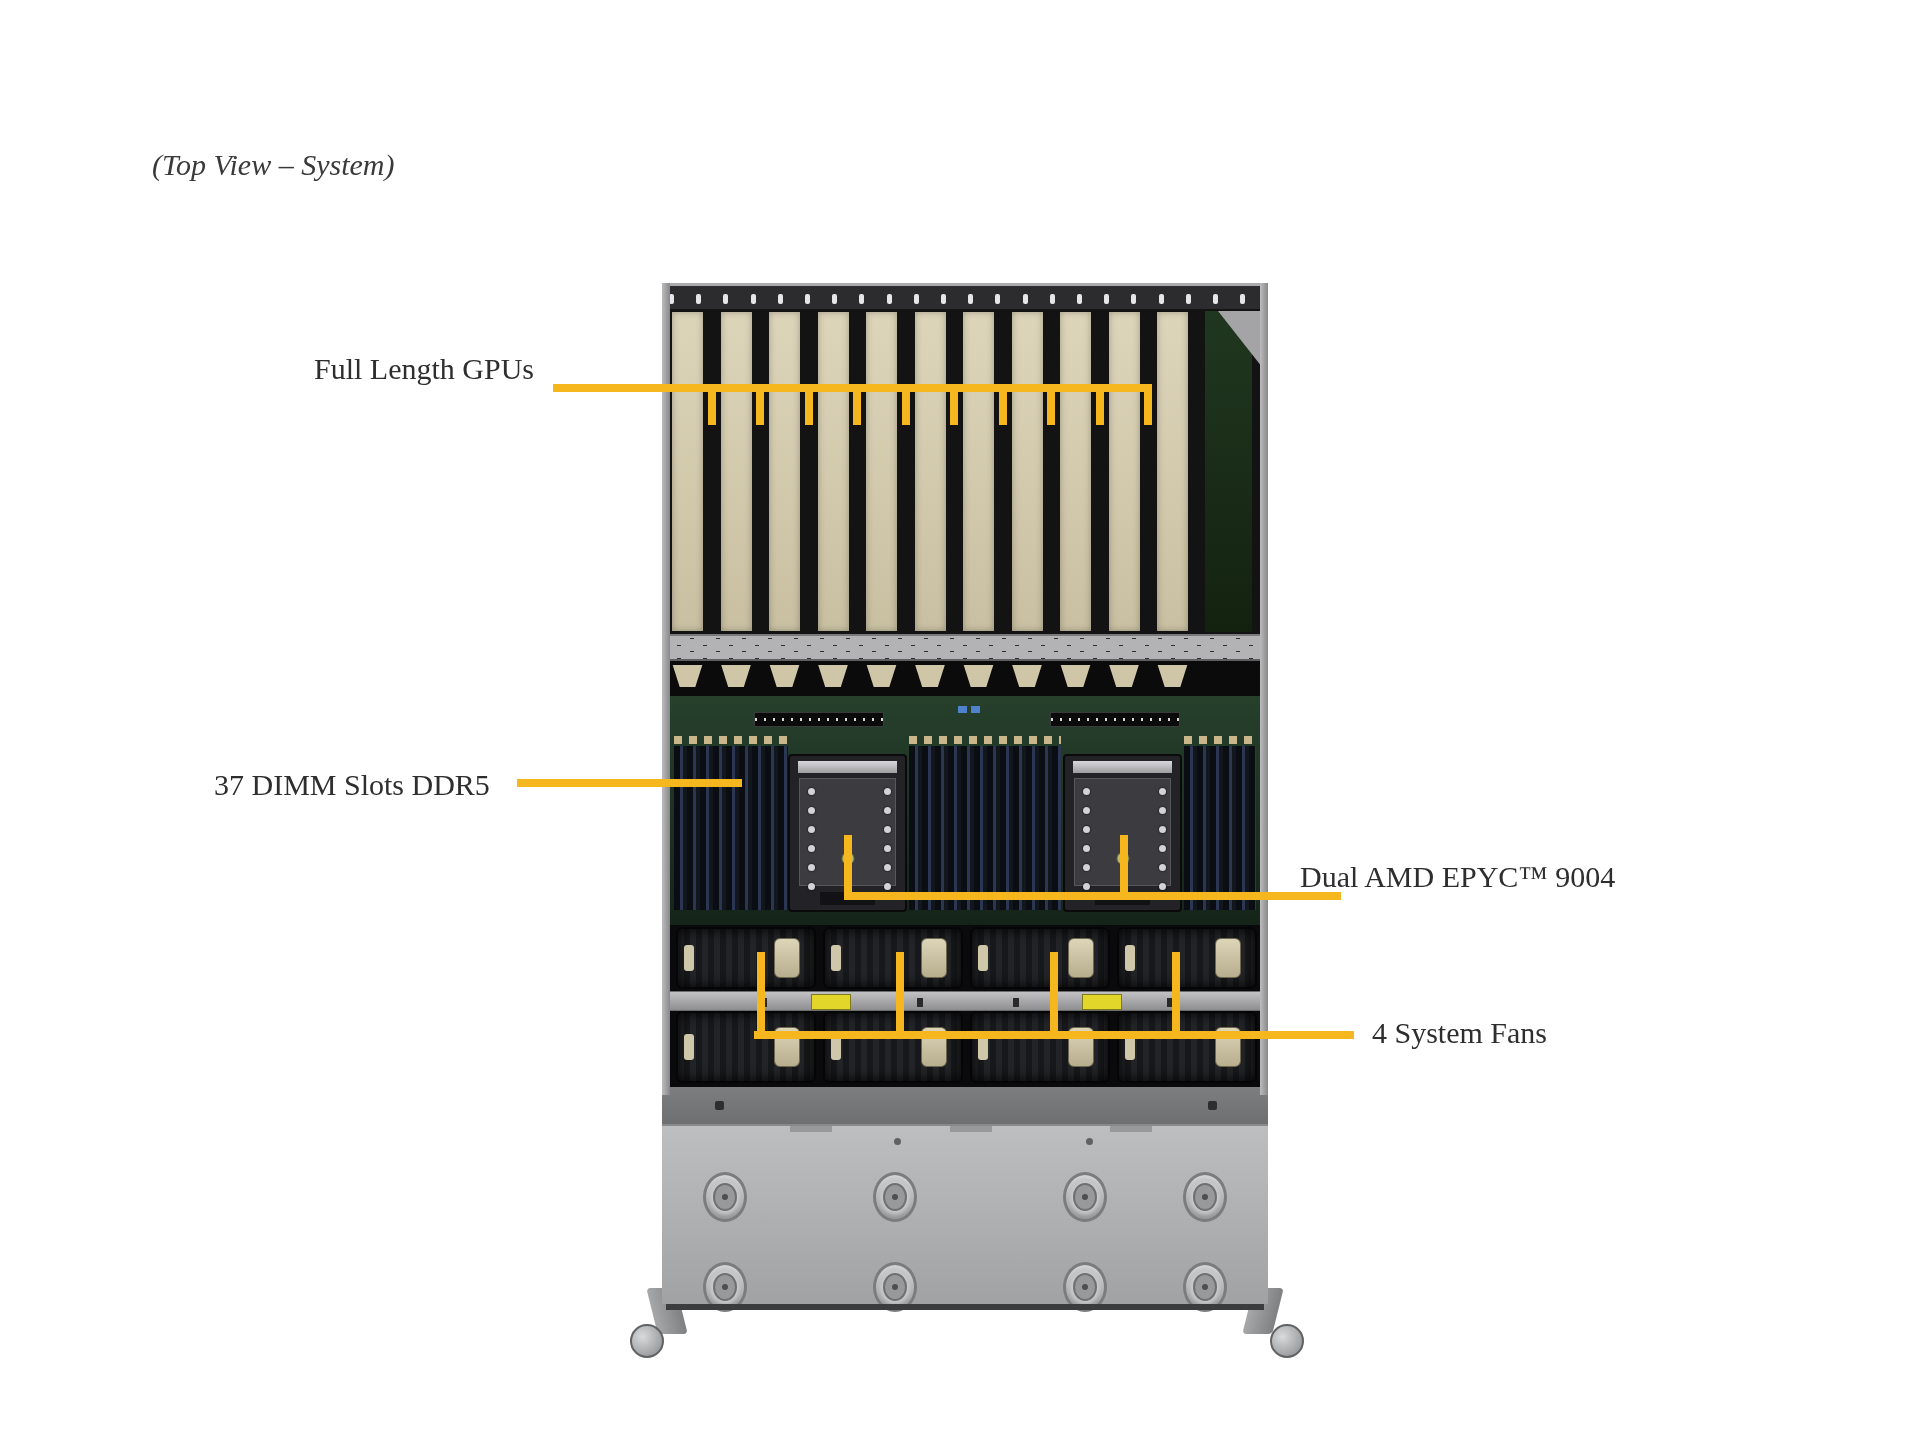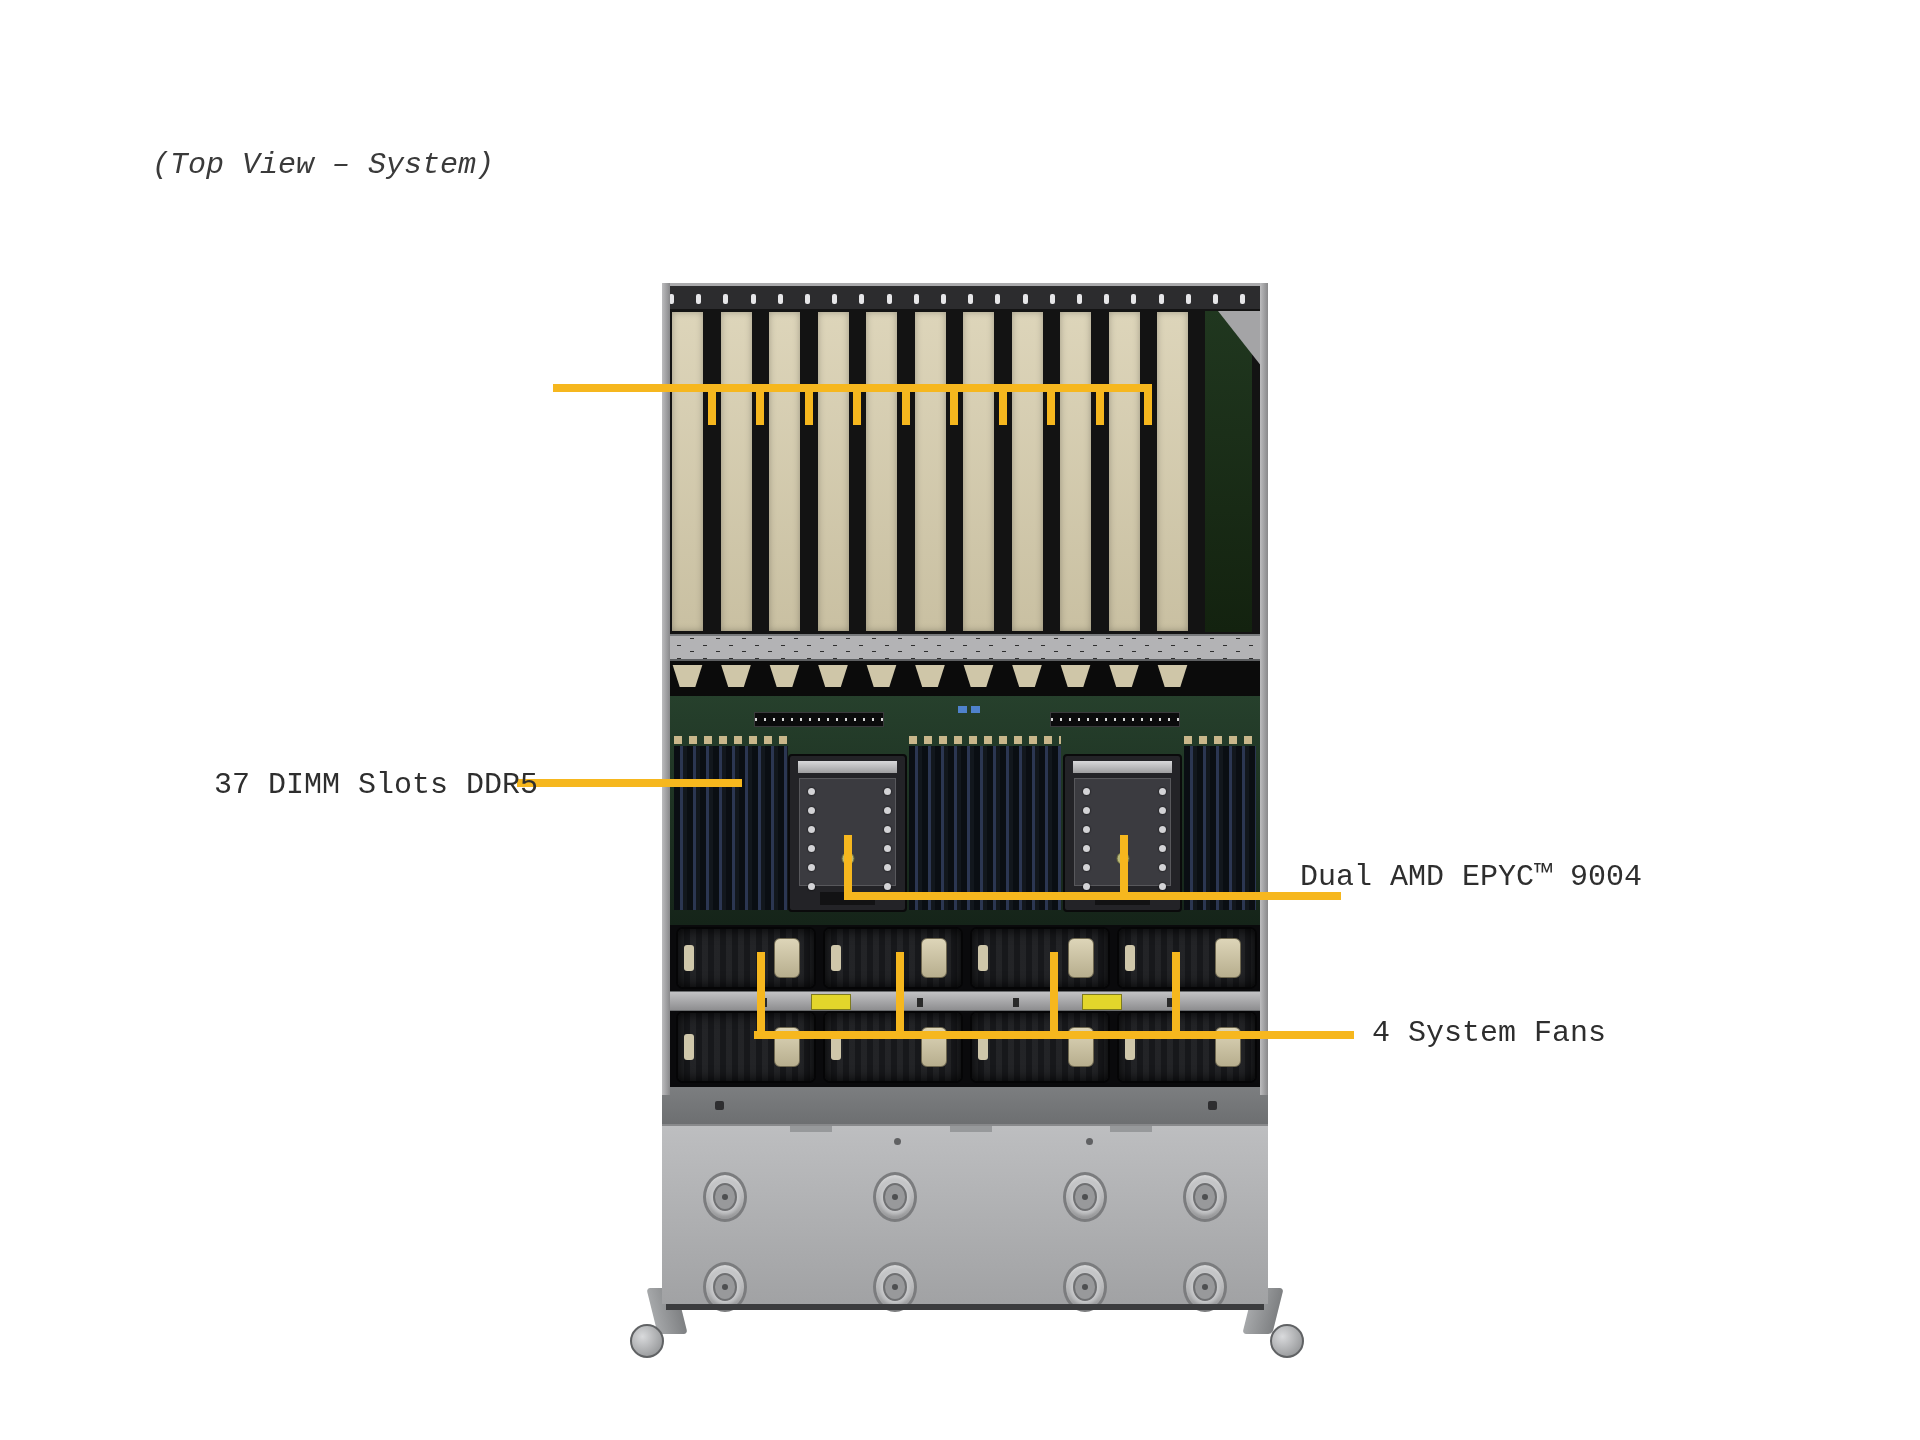--- a/index.html
+++ b/index.html
@@ -1,17 +1,17 @@
 <!DOCTYPE html>
 <html><head>
 <meta charset="utf-8">
 <style>
   html,body{margin:0;padding:0;background:#fff;}
   #stage{position:relative;width:1692px;height:1440px;background:#ffffff;overflow:hidden;
-         font-family:Liberation Mono, monospace;}
+         font-family:Liberation Serif, serif;}
   .lbl{position:absolute;font-size:30px;color:#2e2e2e;white-space:nowrap;z-index:6;}
   #title{left:152px;top:148px;font-style:italic;color:#3a3a3a;}
   #gpu-label{left:180px;top:350px;width:354px;text-align:right;line-height:38px;white-space:normal;}
   #dimm-label{left:214px;top:768px;}
   #cpu-label{left:1300px;top:854px;line-height:46px;white-space:normal;width:560px;}
   #fans-label{left:1372px;top:1016px;}
 
   
   #chassis{position:absolute;left:662px;top:283px;width:606px;height:1027px;z-index:1;}
   .side-rail{position:absolute;top:0;width:8px;height:812px;z-index:3;
@@ -345,20 +345,21 @@
   </div>
   <div id="callout-fans">
     <div class="cl fan-line-v" style="left: 757px; background: rgb(246, 183, 30);"></div>
     <div class="cl fan-line-v" style="left: 896px; background: rgb(246, 183, 30);"></div>
     <div class="cl fan-line-v" style="left: 1050px; background: rgb(246, 183, 30);"></div>
     <div class="cl fan-line-v" style="left: 1172px; background: rgb(246, 183, 30);"></div>
     <div id="fan-line-h" class="cl" style="background: rgb(246, 183, 30);"></div>
   </div>
 
   <div id="gpu-label" class="lbl">
+    <div>Full Length GPUs</div>
   </div>
   <div id="dimm-label" class="lbl">37 DIMM Slots DDR5</div>
   <div id="cpu-label" class="lbl">
     <div>Dual AMD EPYC™ 9004</div>
   </div>
   <div id="fans-label" class="lbl">4 System Fans</div>
 
 </div>
 
 </body></html>

